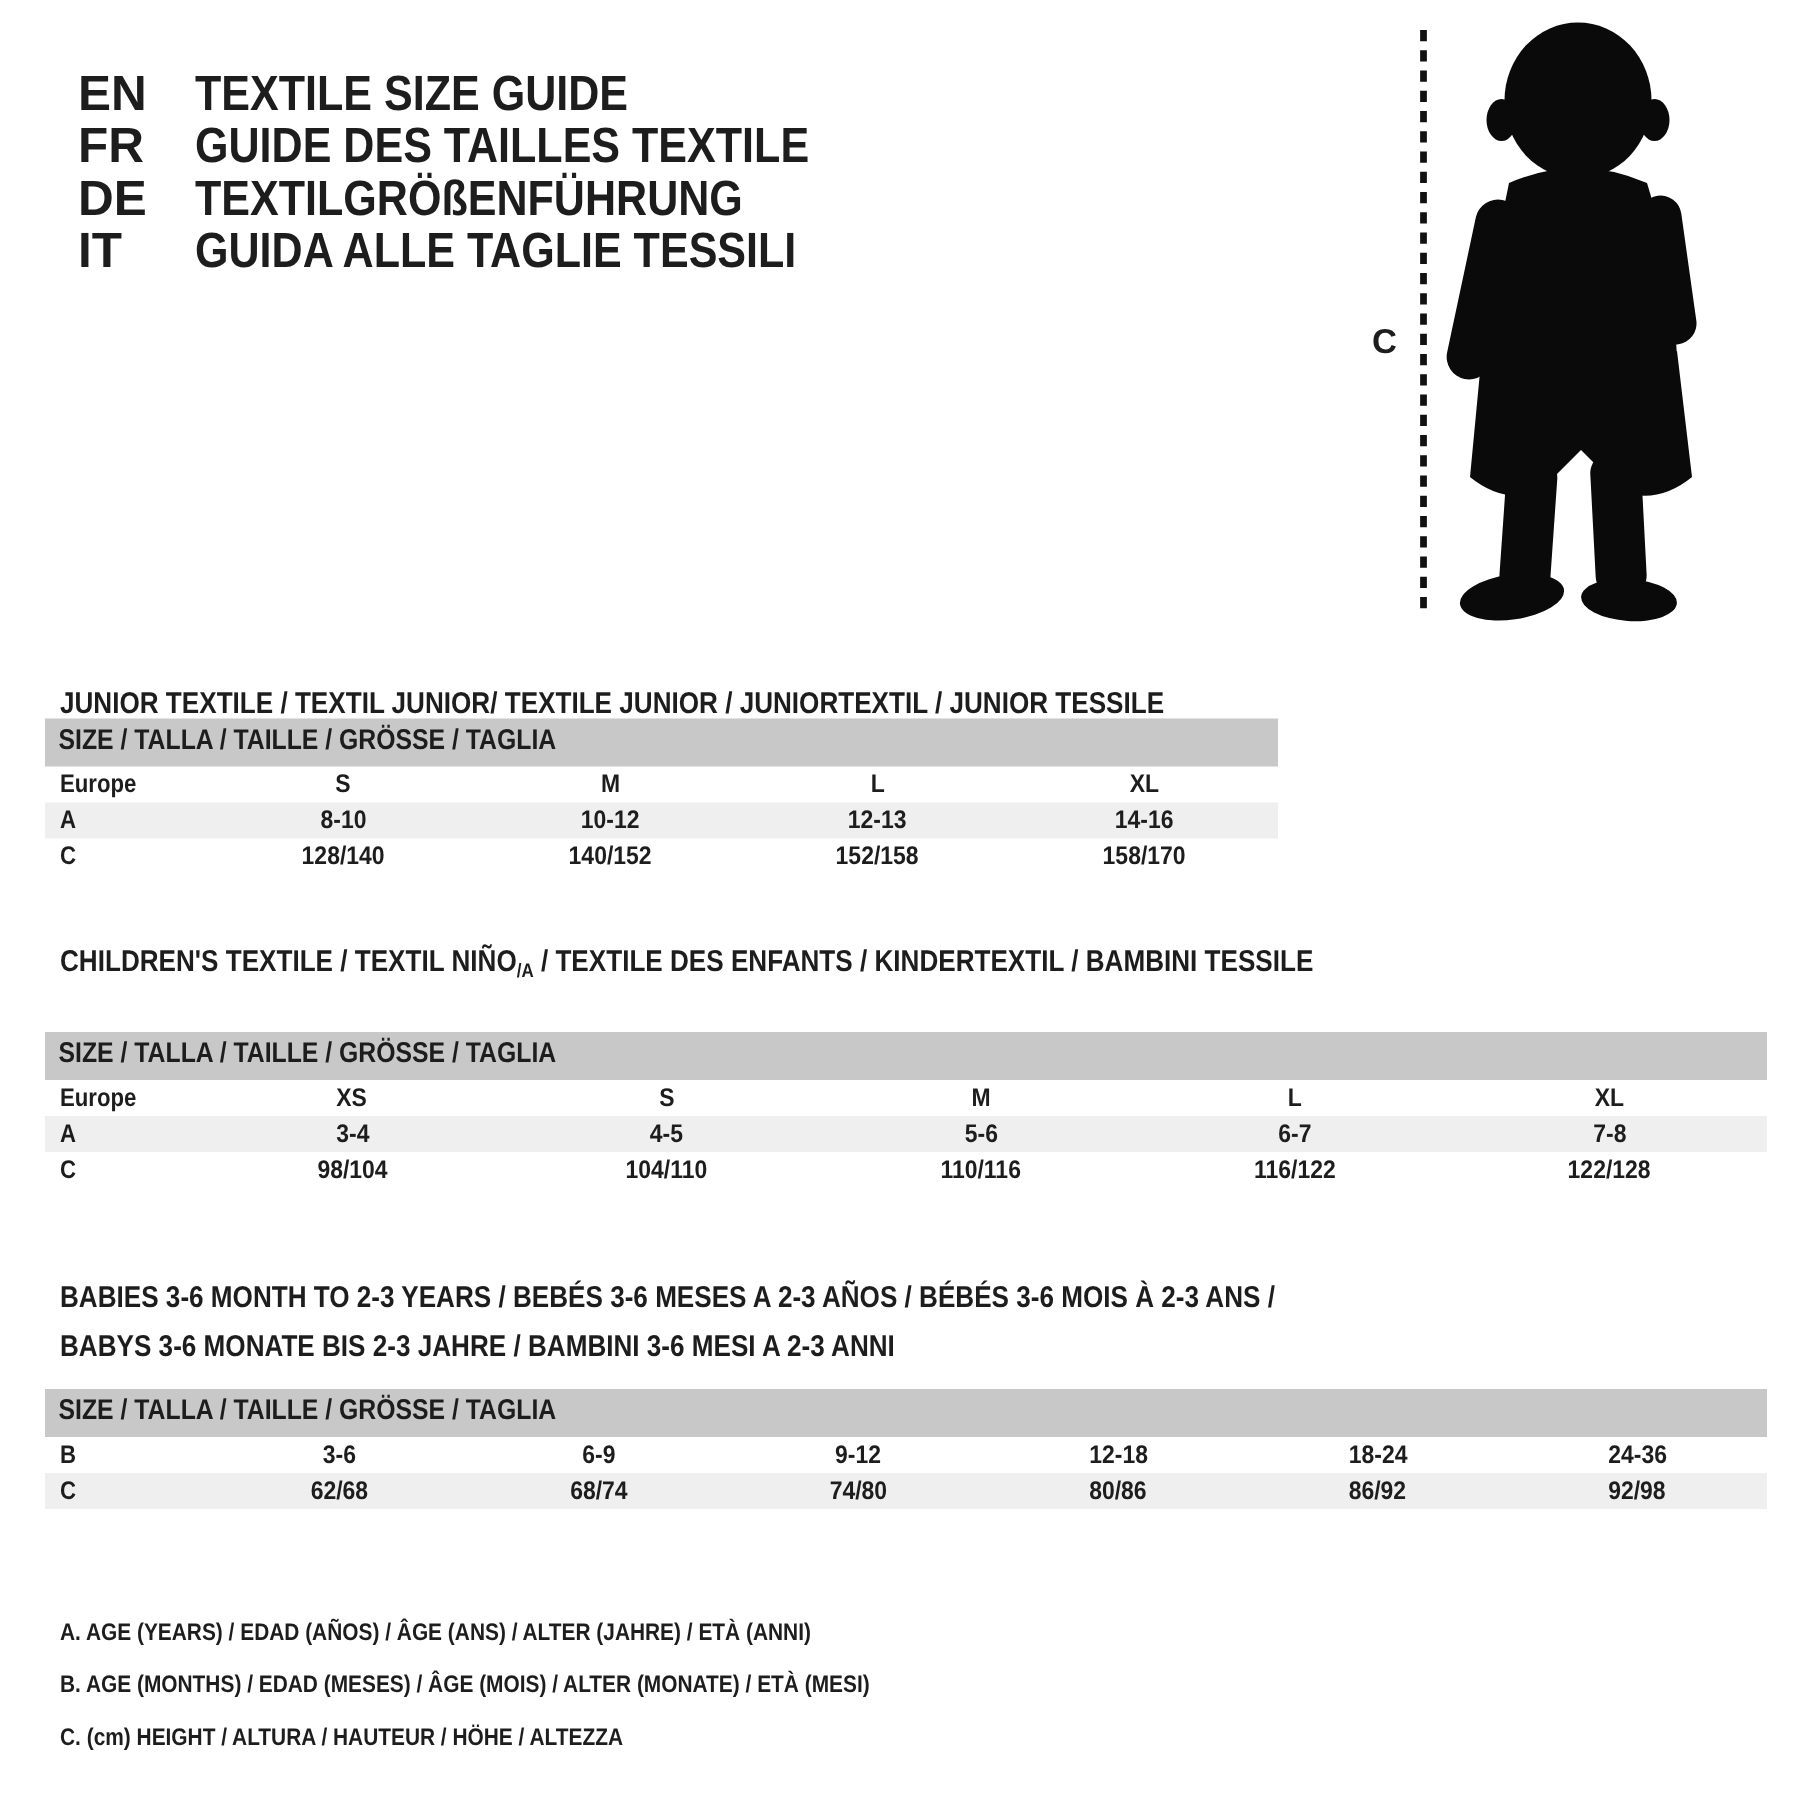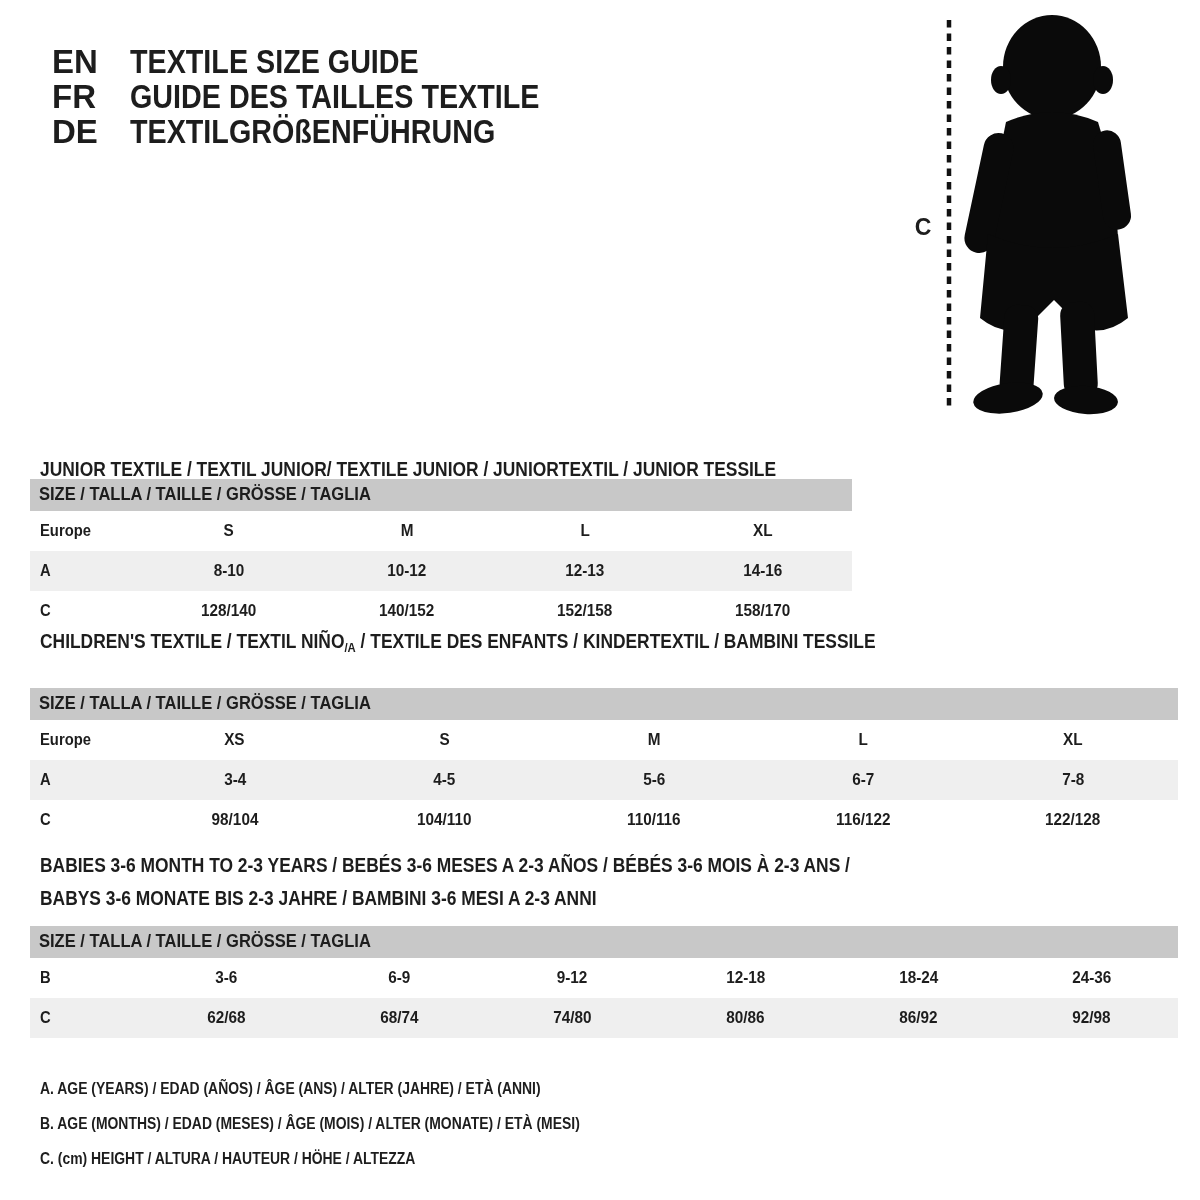--- a/index.html
+++ b/index.html
@@ -36,21 +36,21 @@
   .sub { font-size: 13px; vertical-align: -4px; }
 
   
   .table { position: absolute; left: 30px; }
   .bar {
     background: #c8c8c8;
     height: 32px; line-height: 30px;
     padding-left: 9px;
     font-size: 19px;
   }
-  .row { display: grid; height: 40px; align-items: center; font-size: 17px; }
+  .row { display: grid; height: 24px; align-items: center; font-size: 17px; }
   .row .lbl  { padding-left: 10px; text-align: left; }
   .row .cell { text-align: center; }
   .stripe { background: #efefef; }
 
   .t1 { width: 822px;  top: 479px; }
   .t1 .row { grid-template-columns: 110px repeat(4, 1fr); }
   .t2 { width: 1148px; top: 688px; }
   .t2 .row { grid-template-columns: 100px repeat(5, 1fr); }
   .t3 { width: 1148px; top: 926px; }
   .t3 .row { grid-template-columns: 110px repeat(6, 1fr); }
@@ -66,20 +66,24 @@
     <span class="lang-code">EN</span>
     <span class="cond">TEXTILE SIZE GUIDE</span>
   </div>
   <div class="lang-row">
     <span class="lang-code">FR</span>
     <span class="cond">GUIDE DES TAILLES TEXTILE</span>
   </div>
   <div class="lang-row">
     <span class="lang-code">DE</span>
     <span class="cond">TEXTILGRÖßENFÜHRUNG</span>
+  </div>
+  <div class="lang-row">
+    <span class="lang-code">IT</span>
+    <span class="cond">GUIDA ALLE TAGLIE TESSILI</span>
   </div>
 </div>
 
 <div class="abs c-label">C</div>
 <svg class="abs figure-svg" width="210" height="406" viewBox="0 0 210 406" xmlns="http://www.w3.org/2000/svg">
   <line x1="14" y1="10" x2="14" y2="400" stroke="#111111" stroke-width="4.5" stroke-dasharray="7.5 6"></line>
   <g transform="translate(35,0)" fill="#0a0a0a">
     <ellipse cx="82" cy="57" rx="49" ry="52"></ellipse>
     <ellipse cx="31" cy="70" rx="10" ry="14"></ellipse>
     <ellipse cx="133" cy="70" rx="10" ry="14"></ellipse>

